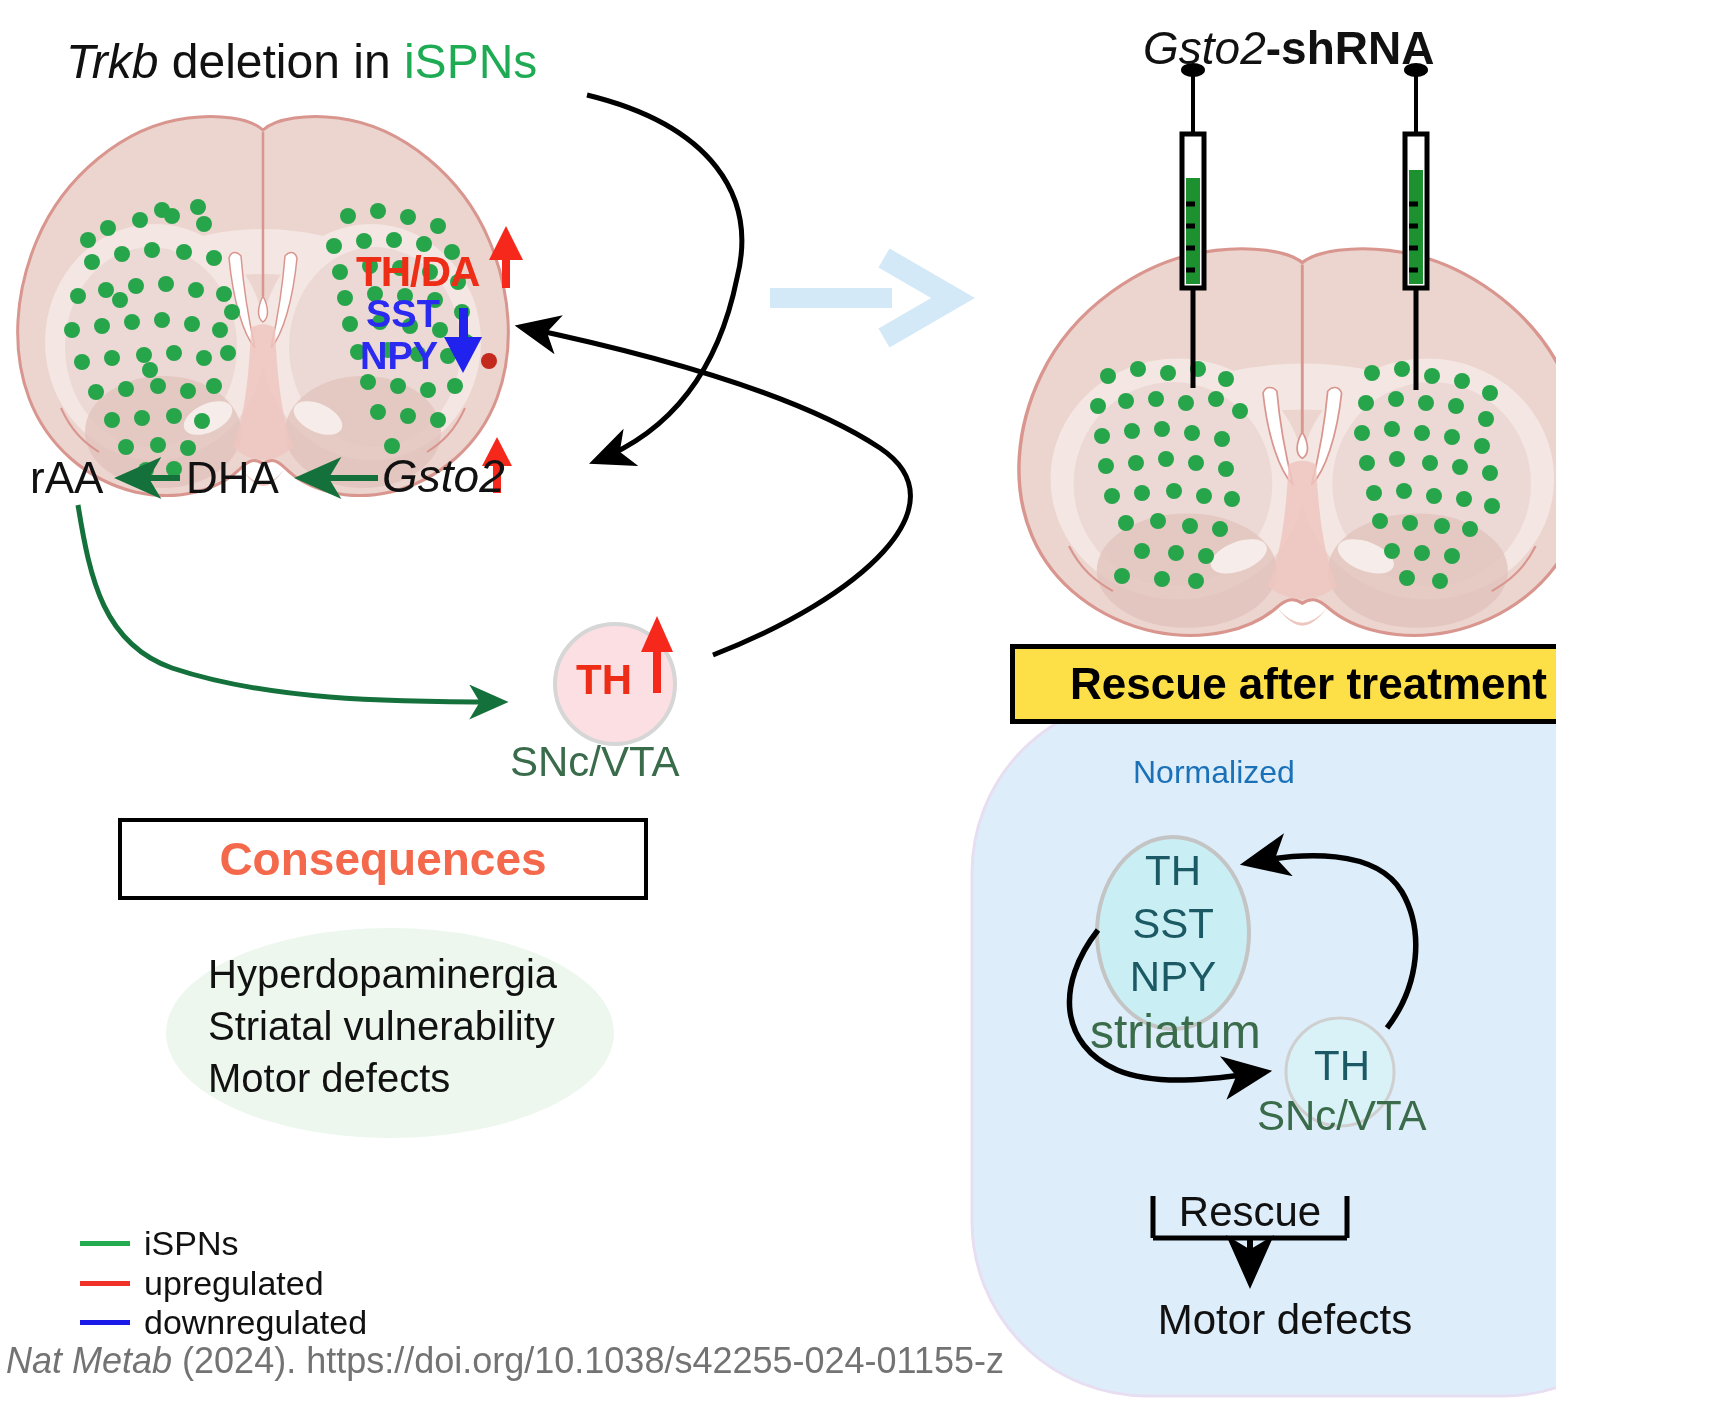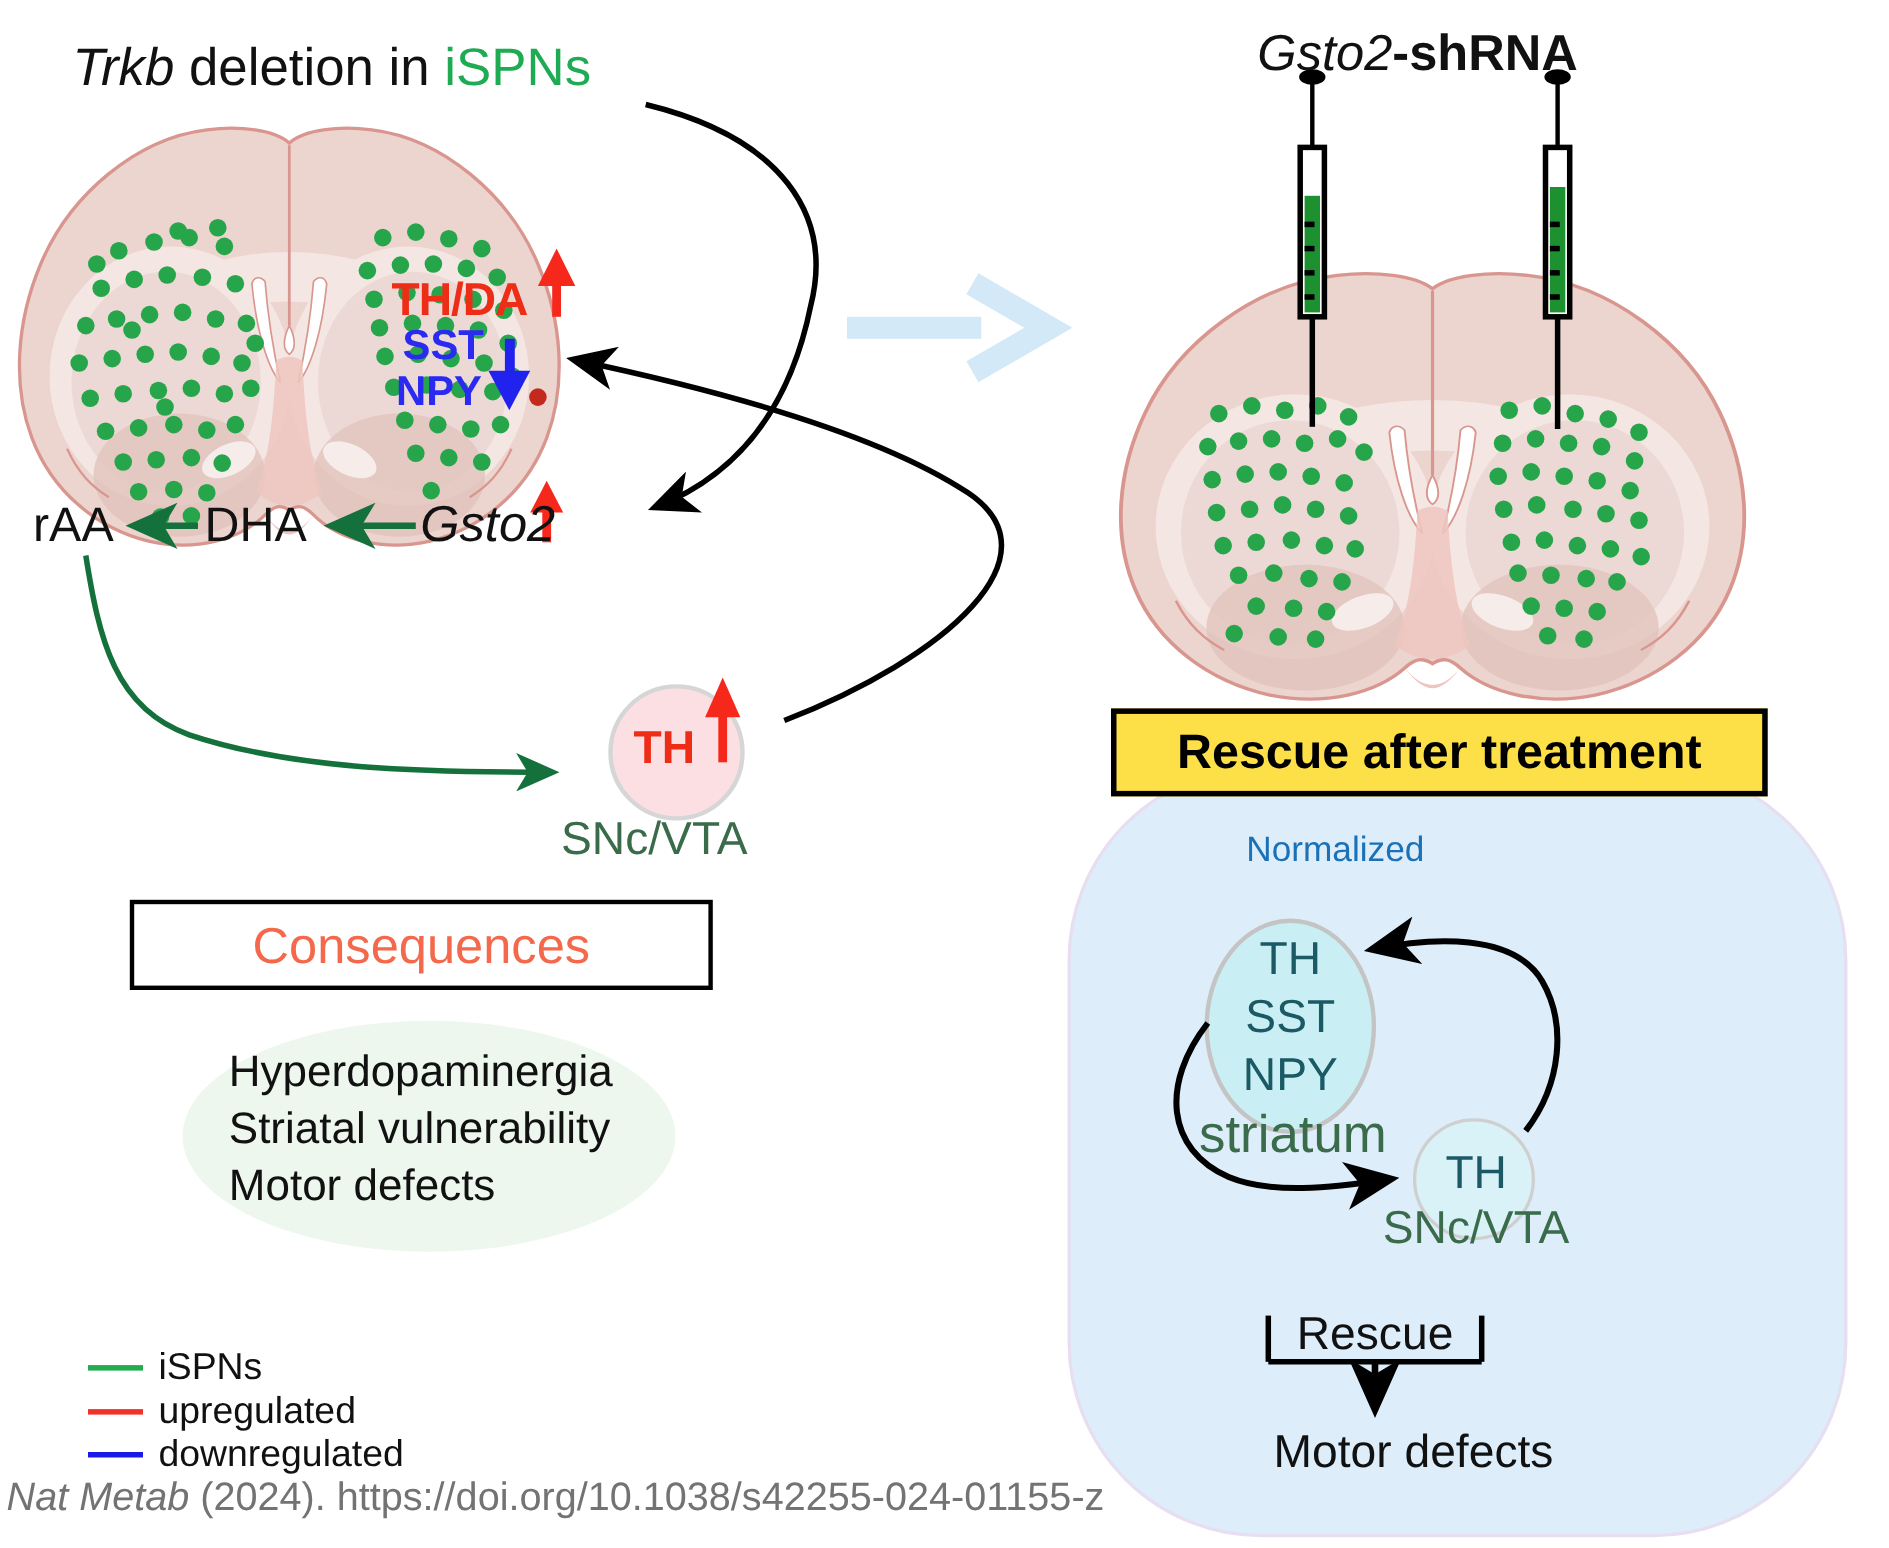--- a/index.html
+++ b/index.html
@@ -1,16 +1,16 @@
 <!DOCTYPE html>
 <html><head>
 <meta charset="utf-8">
 <style>
   html,body{margin:0;padding:0;background:#fff;}
-  #canvas{position:relative;width:1717px;height:1407px;overflow:hidden;
+  #canvas{position:relative;width:1556px;height:1407px;overflow:hidden;
           font-family:"Liberation Sans","DejaVu Sans",sans-serif;background:#fff;}
   .abs{position:absolute;white-space:nowrap;}
   svg{position:absolute;left:0;top:0;}
   .t-title{font-size:48px;color:#111;}
   .italic{font-style:italic;}
   .green-txt{color:#1fab54;}
   .red-txt{color:#ee2d16;}
   .blue-txt{color:#2a2af0;}
   .dkgreen-txt{color:#3a6b4a;text-align:center;}
   .teal-txt{color:#1b5a64;}
@@ -18,21 +18,21 @@
   #label-sst{left:366px;top:293px;font-weight:bold;font-size:38px;}
   #label-npy{left:360px;top:335px;font-weight:bold;font-size:38px;}
   .pathway-txt{font-size:44px;color:#111;}
   #raa{left:30px;top:453px;}
   #dha{left:186px;top:453px;}
   #gsto2{left:382px;top:449px;font-size:46px;font-style:italic;}
   #th-left{left:576px;top:656px;font-weight:bold;font-size:42px;}
   #snc-left{left:510px;top:738px;font-size:42px;}
   #conseq-box{left:118px;top:818px;width:522px;height:74px;border:4px solid #000;background:#fff;
               text-align:center;line-height:74px;}
-  #conseq-box span{font-size:46px;font-weight:normal;color:#f4694c;}
+  #conseq-box span{font-size:46px;font-weight:bold;color:#f4694c;}
   #conseq-ellipse{left:166px;top:928px;width:448px;height:210px;border-radius:50%;background:#edf7ee;}
   #conseq-items{left:208px;top:948px;font-size:40px;line-height:52px;color:#111;}
   .legend-row{position:absolute;left:80px;height:39px;display:flex;align-items:center;}
   .lline{display:inline-block;width:50px;height:5px;margin-right:14px;}
   .lg-green{background:#22ab4f;} .lg-red{background:#f03228;} .lg-blue{background:#1a1ae8;}
   .legend-label{font-size:34px;color:#111;}
   #citation{left:6px;top:1340px;font-size:36px;color:#737373;}
   #title-right{left:1143px;top:21px;font-size:46px;color:#111;}
   #title-right .suffix{font-weight:bold;}
   #rescue-box{left:1010px;top:644px;width:587px;height:70px;border:5px solid #000;background:#fde047;

